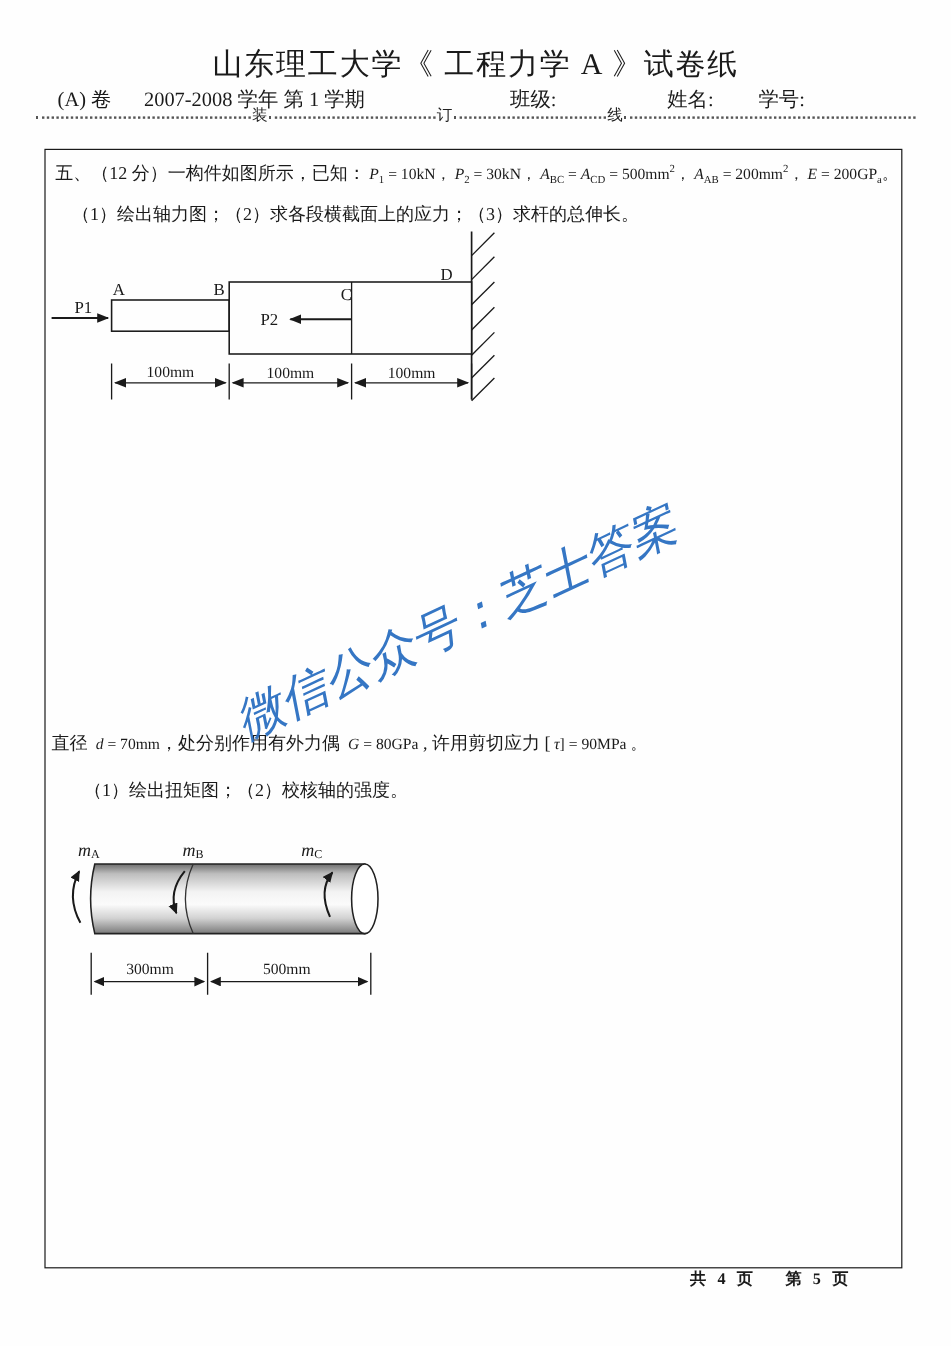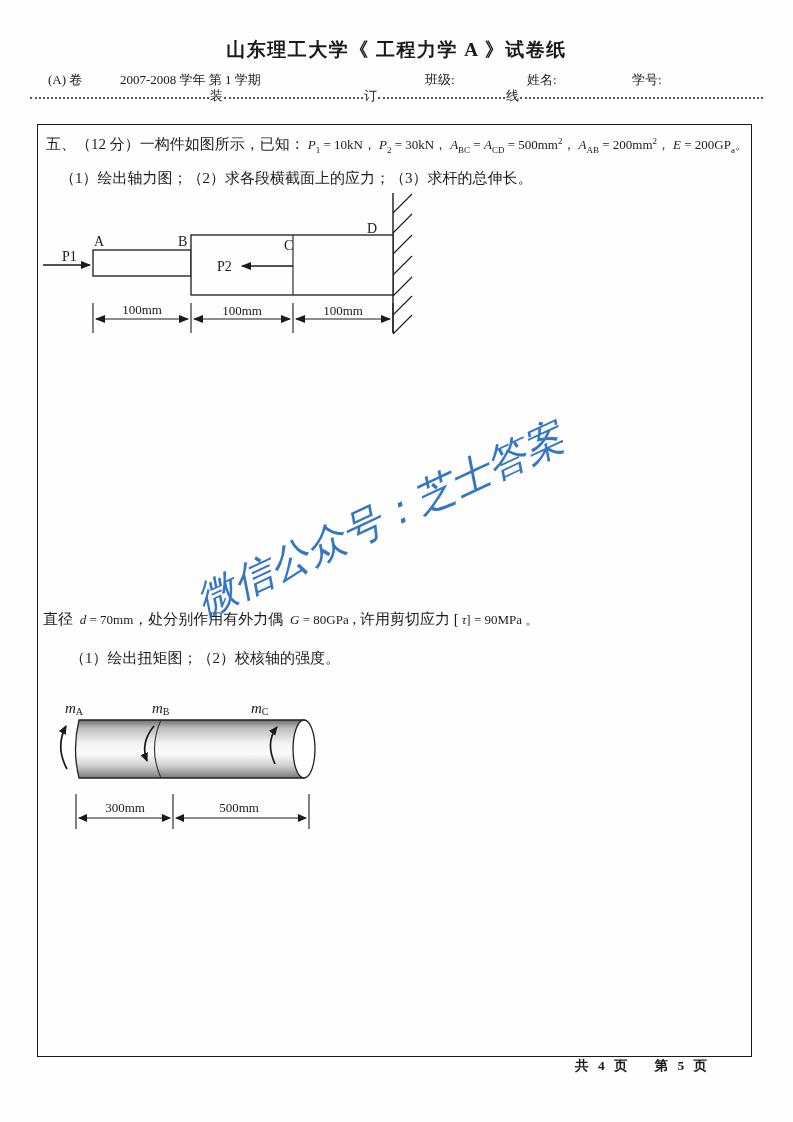--- a/index.html
+++ b/index.html
@@ -3,27 +3,27 @@
 <meta charset="utf-8">
 <style>
   html,body { margin:0; padding:0; background:#ffffff; }
   .page {
     position:relative; width:793px; height:1122px; background:#fefefe;
     font-family:"Liberation Serif","DejaVu Serif",serif; color:#1a1a1a;
     overflow:hidden;
   }
   .title {
     position:absolute; top:37px; left:0; width:100%; text-align:center;
-    font-size:19px; font-weight:bold; letter-spacing:1.5px;
+    font-size:25px; font-weight:normal; letter-spacing:1.5px;
   }
-  .info-row span { position:absolute; top:71px; font-size:13px; }
+  .info-row span { position:absolute; top:71px; font-size:17px; }
   .i-paper { left:48px; }
   .i-sem   { left:120px; }
   .i-class { left:405px;margin-left:20px; }
-  .i-name  { left:527px; }
+  .i-name  { left:556px; }
   .i-id    { left:632px; }
   .bind-row {
     position:absolute; top:86px; left:30px; width:733px; height:17px;
     display:flex; align-items:flex-end; font-size:13px; color:#222;
   }
   .bind-row .ch { flex:none; line-height:15px; padding:0 1px; }
   .dots { flex:none; border-bottom:2px dotted #555; height:2px; margin-bottom:4px; }
   .d1 { width:179px; } .d2 { width:139px; } .d3 { width:127px; } .d4 { flex:1; }
   .main-box {
     position:absolute; left:37px; top:124px; width:713px; height:931px;

